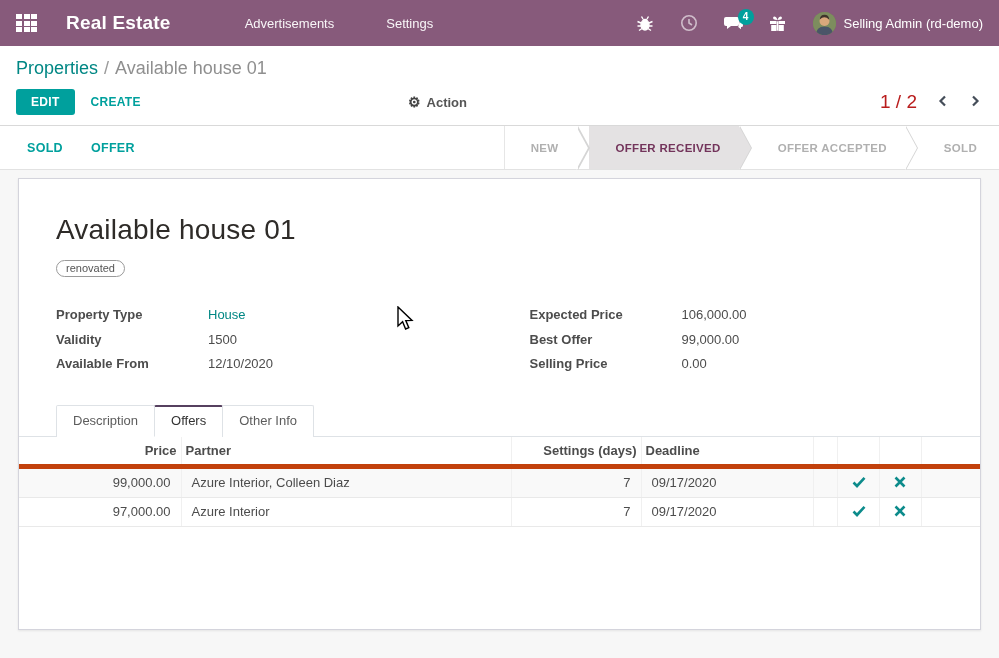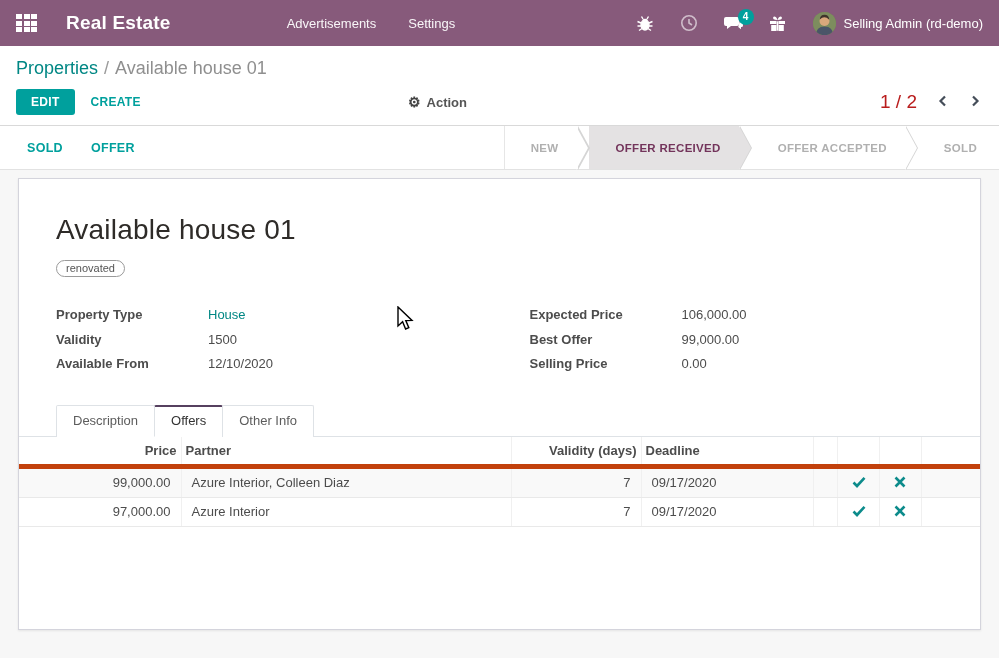--- a/index.html
+++ b/index.html
@@ -3,22 +3,22 @@
 <meta charset="utf-8">
 <style>
   * { margin:0; padding:0; box-sizing:border-box; }
   html,body { width:999px; height:658px; overflow:hidden; background:#f7f7f7;
     font-family:"Liberation Sans", sans-serif; color:#4c4c4c; position:relative; }
 
   
   .navbar { height:46px; background:#875A7B; display:flex; align-items:center; padding:0 16px; color:#fff; }
   .apps-grid { width:24px; height:18px; display:grid; grid-template-columns:repeat(3,6px); grid-template-rows:repeat(3,5px); gap:1.5px; cursor:pointer; margin-right:26px; }
   .apps-grid span { background:#fff; }
-  .brand { font-size:19px; font-weight:bold; margin-right:116px; letter-spacing:.2px;text-align:center; }
-  .nav-menu { display:flex; gap:32px; font-size:13px; }
+  .brand { font-size:19px; font-weight:bold; margin-right:74px; letter-spacing:.2px;text-align:center; }
+  .nav-menu { display:flex; gap:52px; font-size:13px; }
   .nav-menu .item { color:rgba(255,255,255,.95); cursor:pointer; }
   .nav-right { margin-left:auto; display:flex; align-items:center; gap:26px; font-size:13px; }
   .sys-icon { width:18px; height:18px; display:inline-block; position:relative; cursor:pointer; }
   .sys-icon svg { display:block; }
   .badge { position:absolute; top:-5px; right:-12px; background:#00A09D; color:#fff; font-size:10px;
     min-width:16px; height:16px; border-radius:8px; line-height:16px; text-align:center; padding:0 3px; font-weight:bold; }
   .user { display:flex; align-items:center; gap:8px; cursor:pointer; }
   .avatar { width:23px; height:23px; border-radius:50%; overflow:hidden; background:#6e7f52; flex:0 0 auto; }
 
   
@@ -242,21 +242,21 @@
           <col style="width:172px">
           <col style="width:24px">
           <col style="width:42px">
           <col style="width:42px">
           <col>
       </colgroup>
       <thead>
         <tr>
           <th class="num">Price</th>
           <th>Partner</th>
-          <th class="num">Validity (days)</th>
+          <th class="num">Settings (days)</th>
           <th>Deadline</th>
           <th></th>
             <th></th>
             <th></th>
             <th></th>
         </tr>
       </thead>
       <tbody>
         <tr class="row-odd">
           <td class="num">99,000.00</td>

